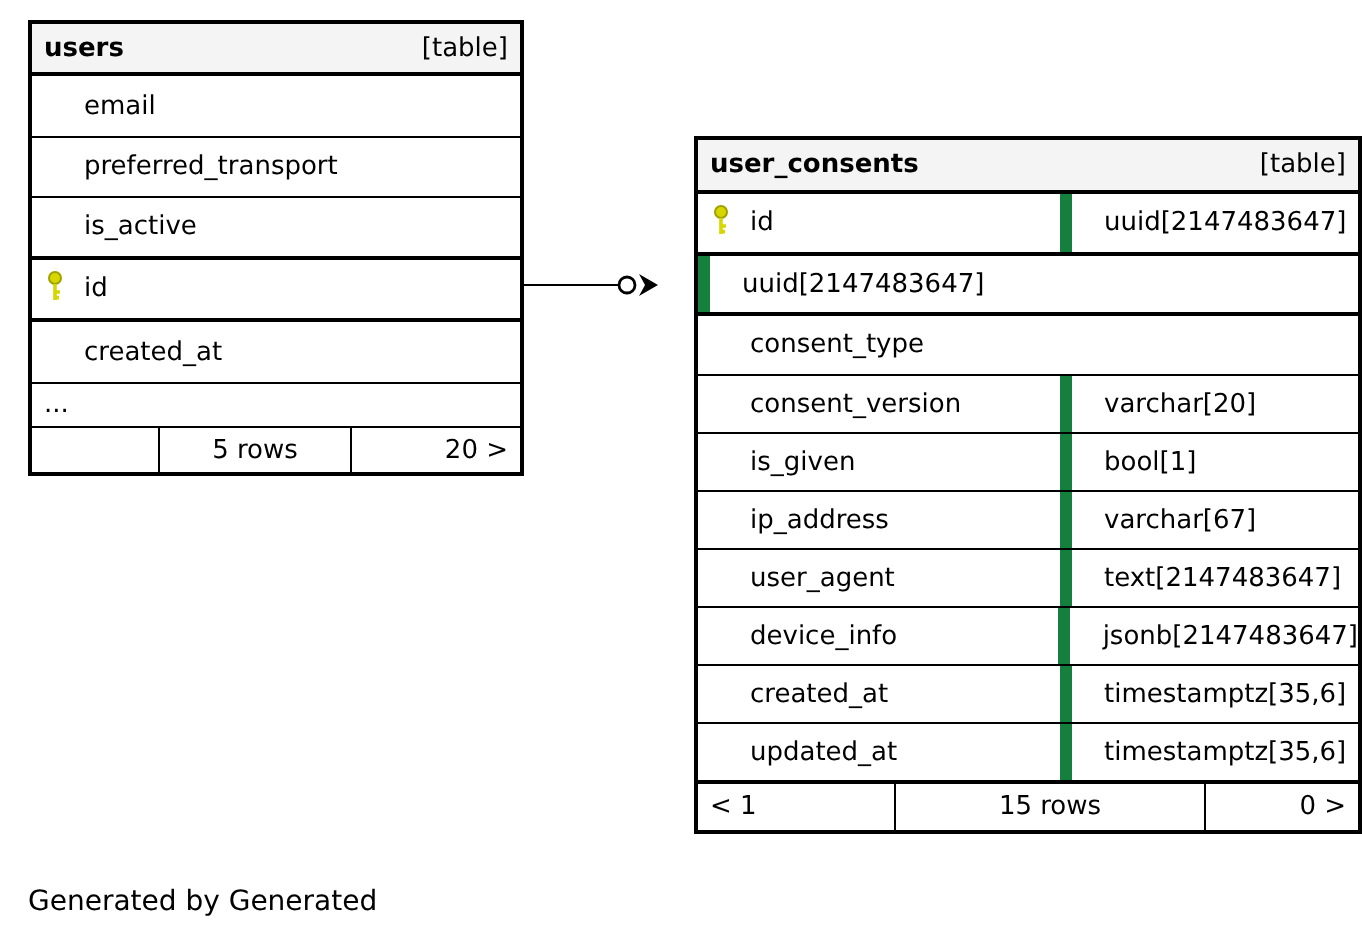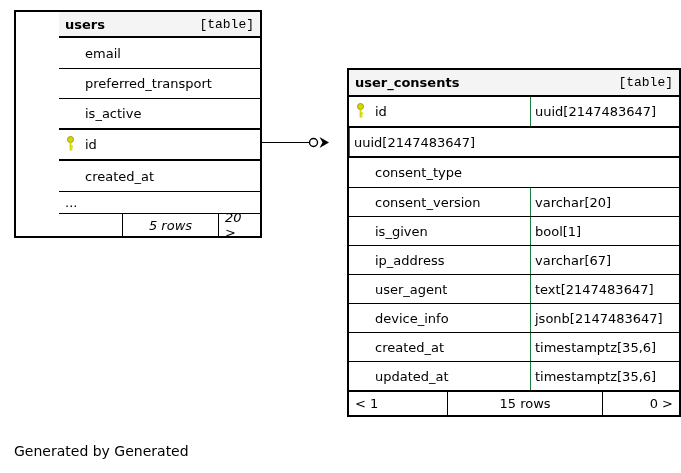--- a/index.html
+++ b/index.html
@@ -12,55 +12,55 @@
   .table-box {
     position:absolute; background:#ffffff;
     border:2px solid #000; box-sizing:border-box;
   }
   .tbl-header {
     display:flex; justify-content:space-between; align-items:center;
     background:#f4f4f4; border-bottom:2px solid #000;
     padding:0 6px; box-sizing:border-box;
   }
   .tbl-title { font-weight:bold; }
-  .tbl-badge { font-weight:normal;font-family:Liberation Mono, monospace; }
+  .tbl-badge { font-weight:normal; }
   .row {
     position:relative; display:flex; align-items:center;
     box-sizing:border-box; background:#fff;
   }
   .row .name-cell {
     position:relative; display:flex; align-items:center;
     padding-left:26px; box-sizing:border-box; height:100%;
   }
   .row .type-cell {
     flex:1; display:flex; align-items:center;
-    border-left:1px solid #15803d; padding-left:4px;
+    border-left:6px solid #15803d; padding-left:16px;
     box-sizing:border-box; height:100%;
   }
   .bt1 { border-top:1px solid #000; }
   .bt2 { border-top:2px solid #000; }
   .bb2 { border-bottom:2px solid #000; }
   .key-ico { position:absolute; left:7px; top:50%; transform:translateY(-50%); }
   .ellipsis-row { padding-left:6px; }
   .tbl-footer { display:flex; box-sizing:border-box; align-items:stretch; }
   .tbl-footer .fcell {
     display:flex; align-items:center; box-sizing:border-box; padding:0 6px;
   }
   .fcell.mid { border-left:1px solid #000; border-right:1px solid #000; justify-content:center; }
   .fcell.right { flex:1; justify-content:flex-end; }
   .connector { position:absolute; }
   .generated-note { position:absolute; left:14px; top:443px; font-size:14px; }
 
   
-  #users-table { left:14px; top:10px; width:248px;padding-left:43px; }
+  #users-table { left:14px; top:10px; width:248px; }
   #users-table .tbl-header { height:26px; }
   #users-table .row { height:30px; padding-left:26px; }
   #users-table .row-id { height:33px; }
   #users-table .ellipsis-row { height:22px; padding-left:6px; }
-  #users-table .tbl-footer { height:23px;font-style:italic; }
+  #users-table .tbl-footer { height:23px; }
   #users-table .fcell.left { width:63px; }
   #users-table .fcell.mid { width:97px; }
 
   
   #consents-table { left:347px; top:68px; width:334px; }
   #consents-table .tbl-header { height:27px; }
   #consents-table .row { height:29px; }
   #consents-table .row-user-id { height:32px; }
   #consents-table .name-cell { width:181px; }
   #consents-table .tbl-footer { height:25px; }

